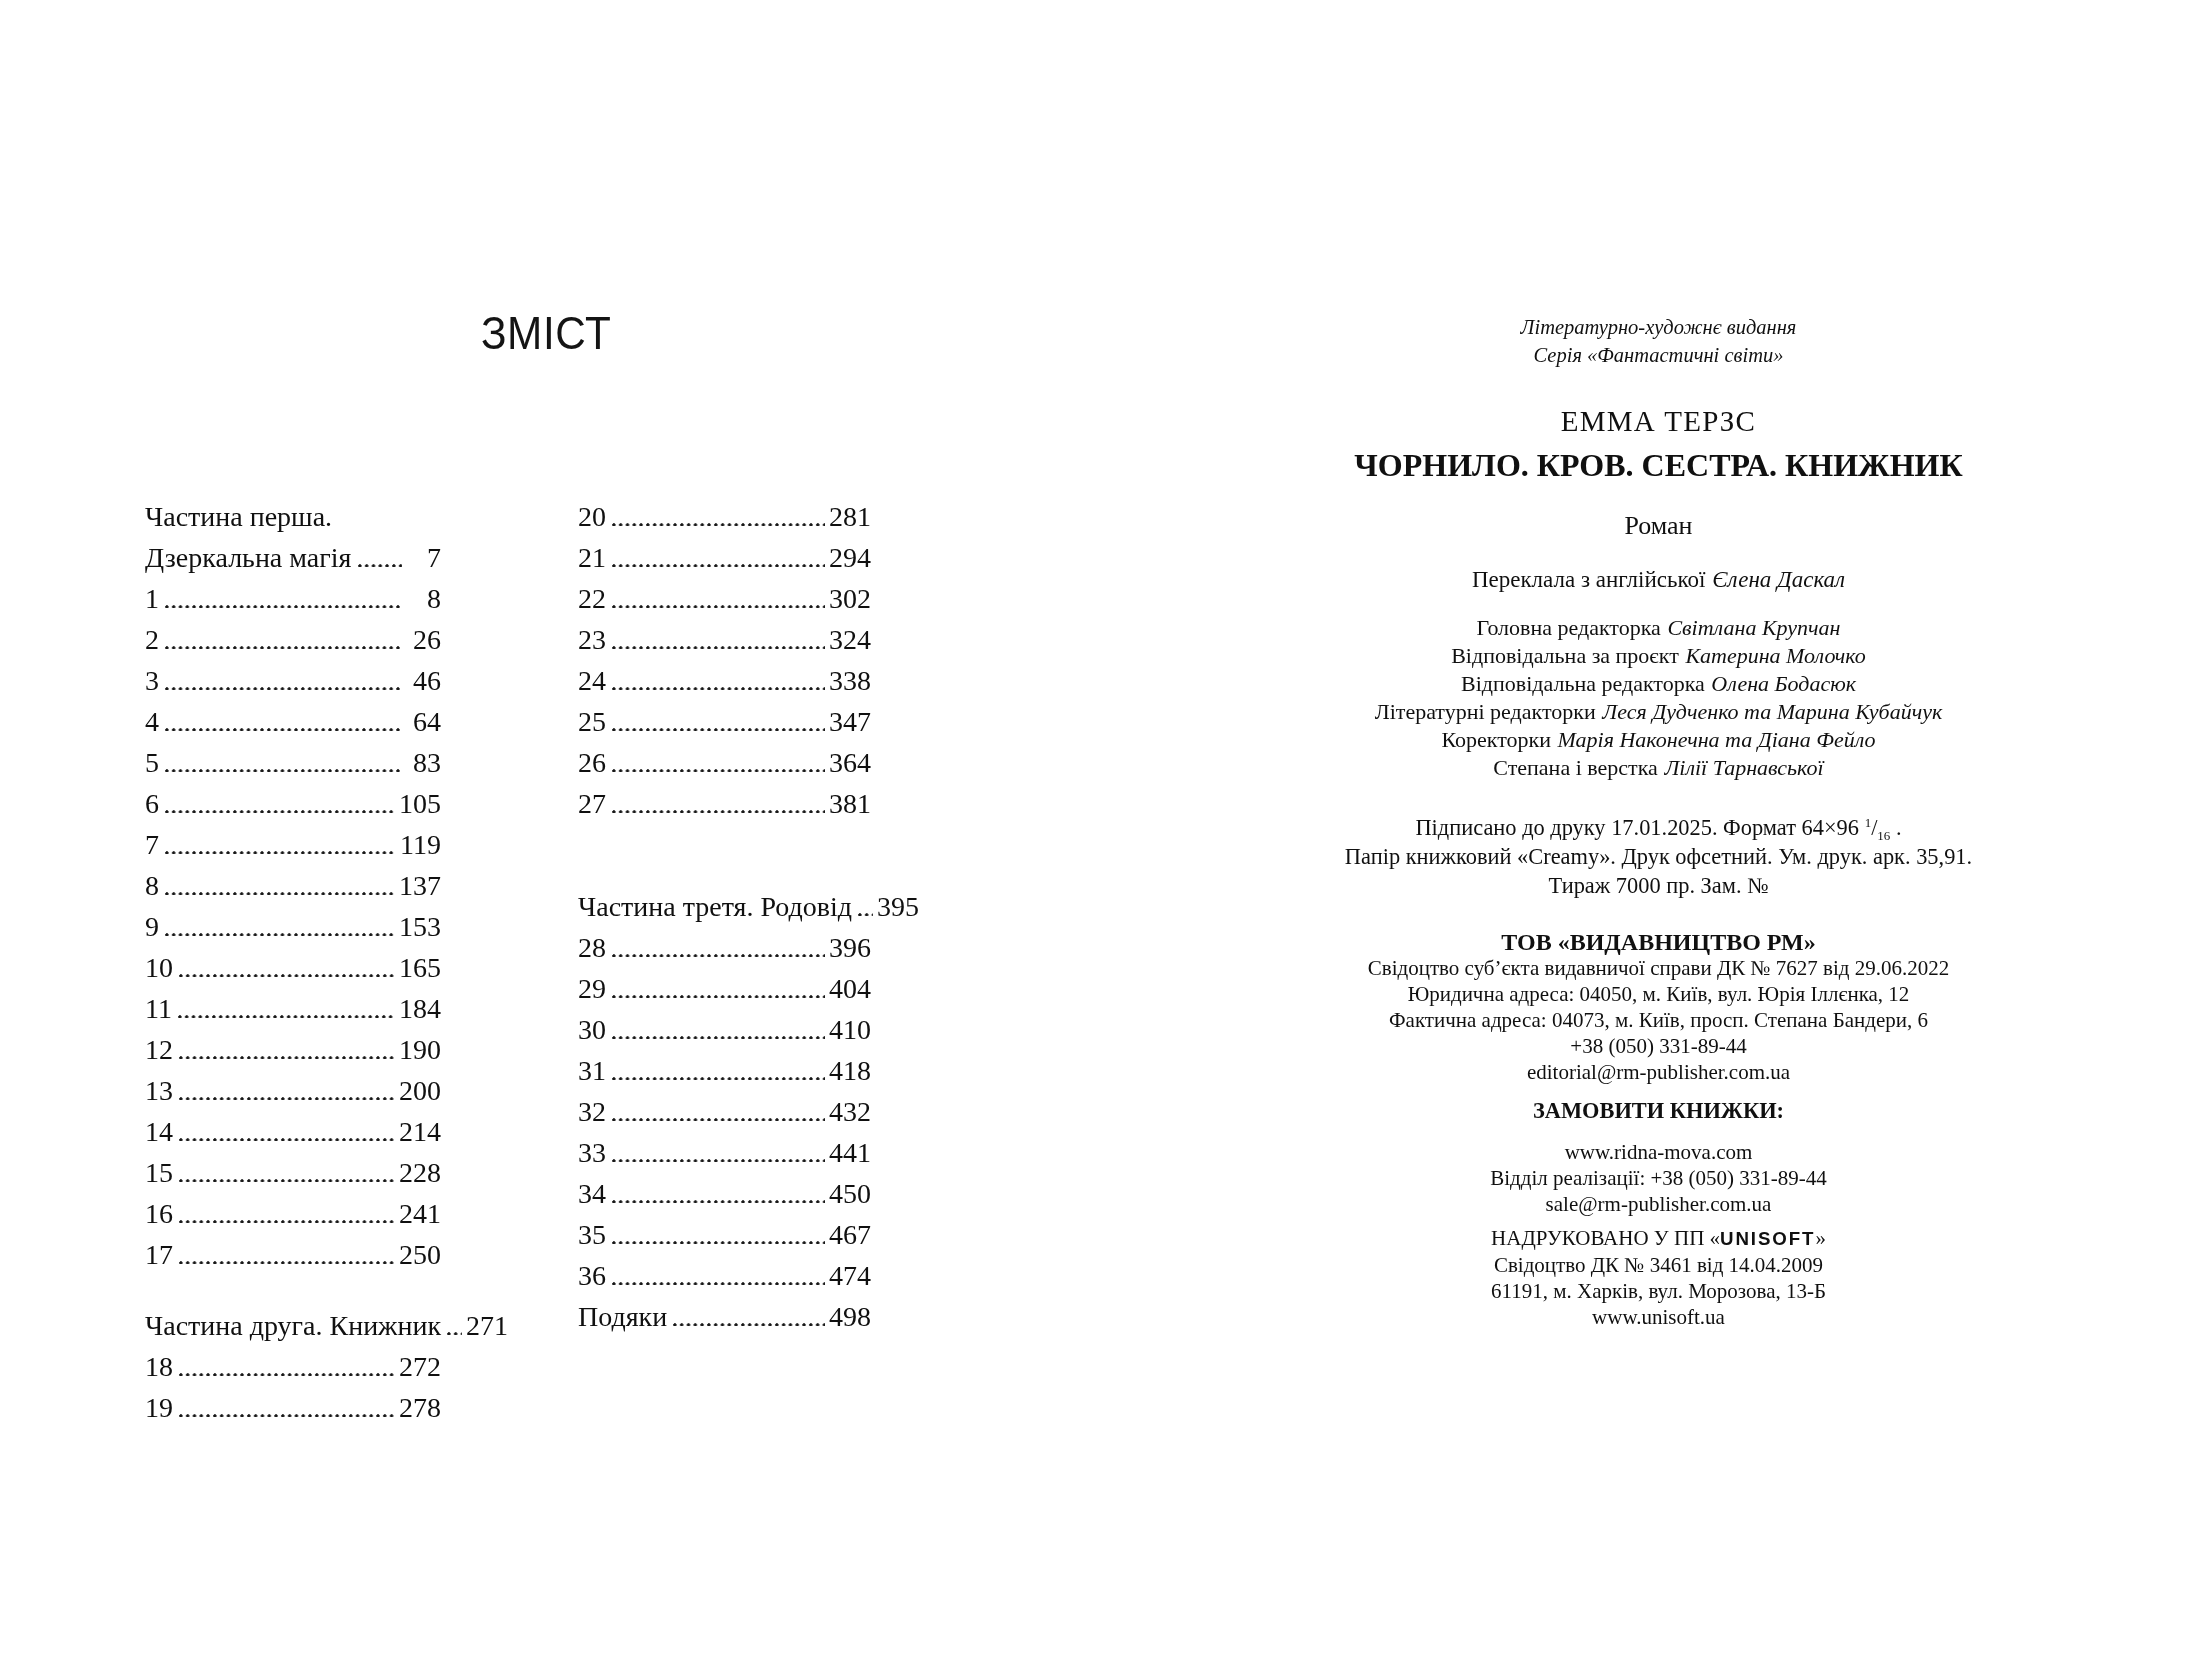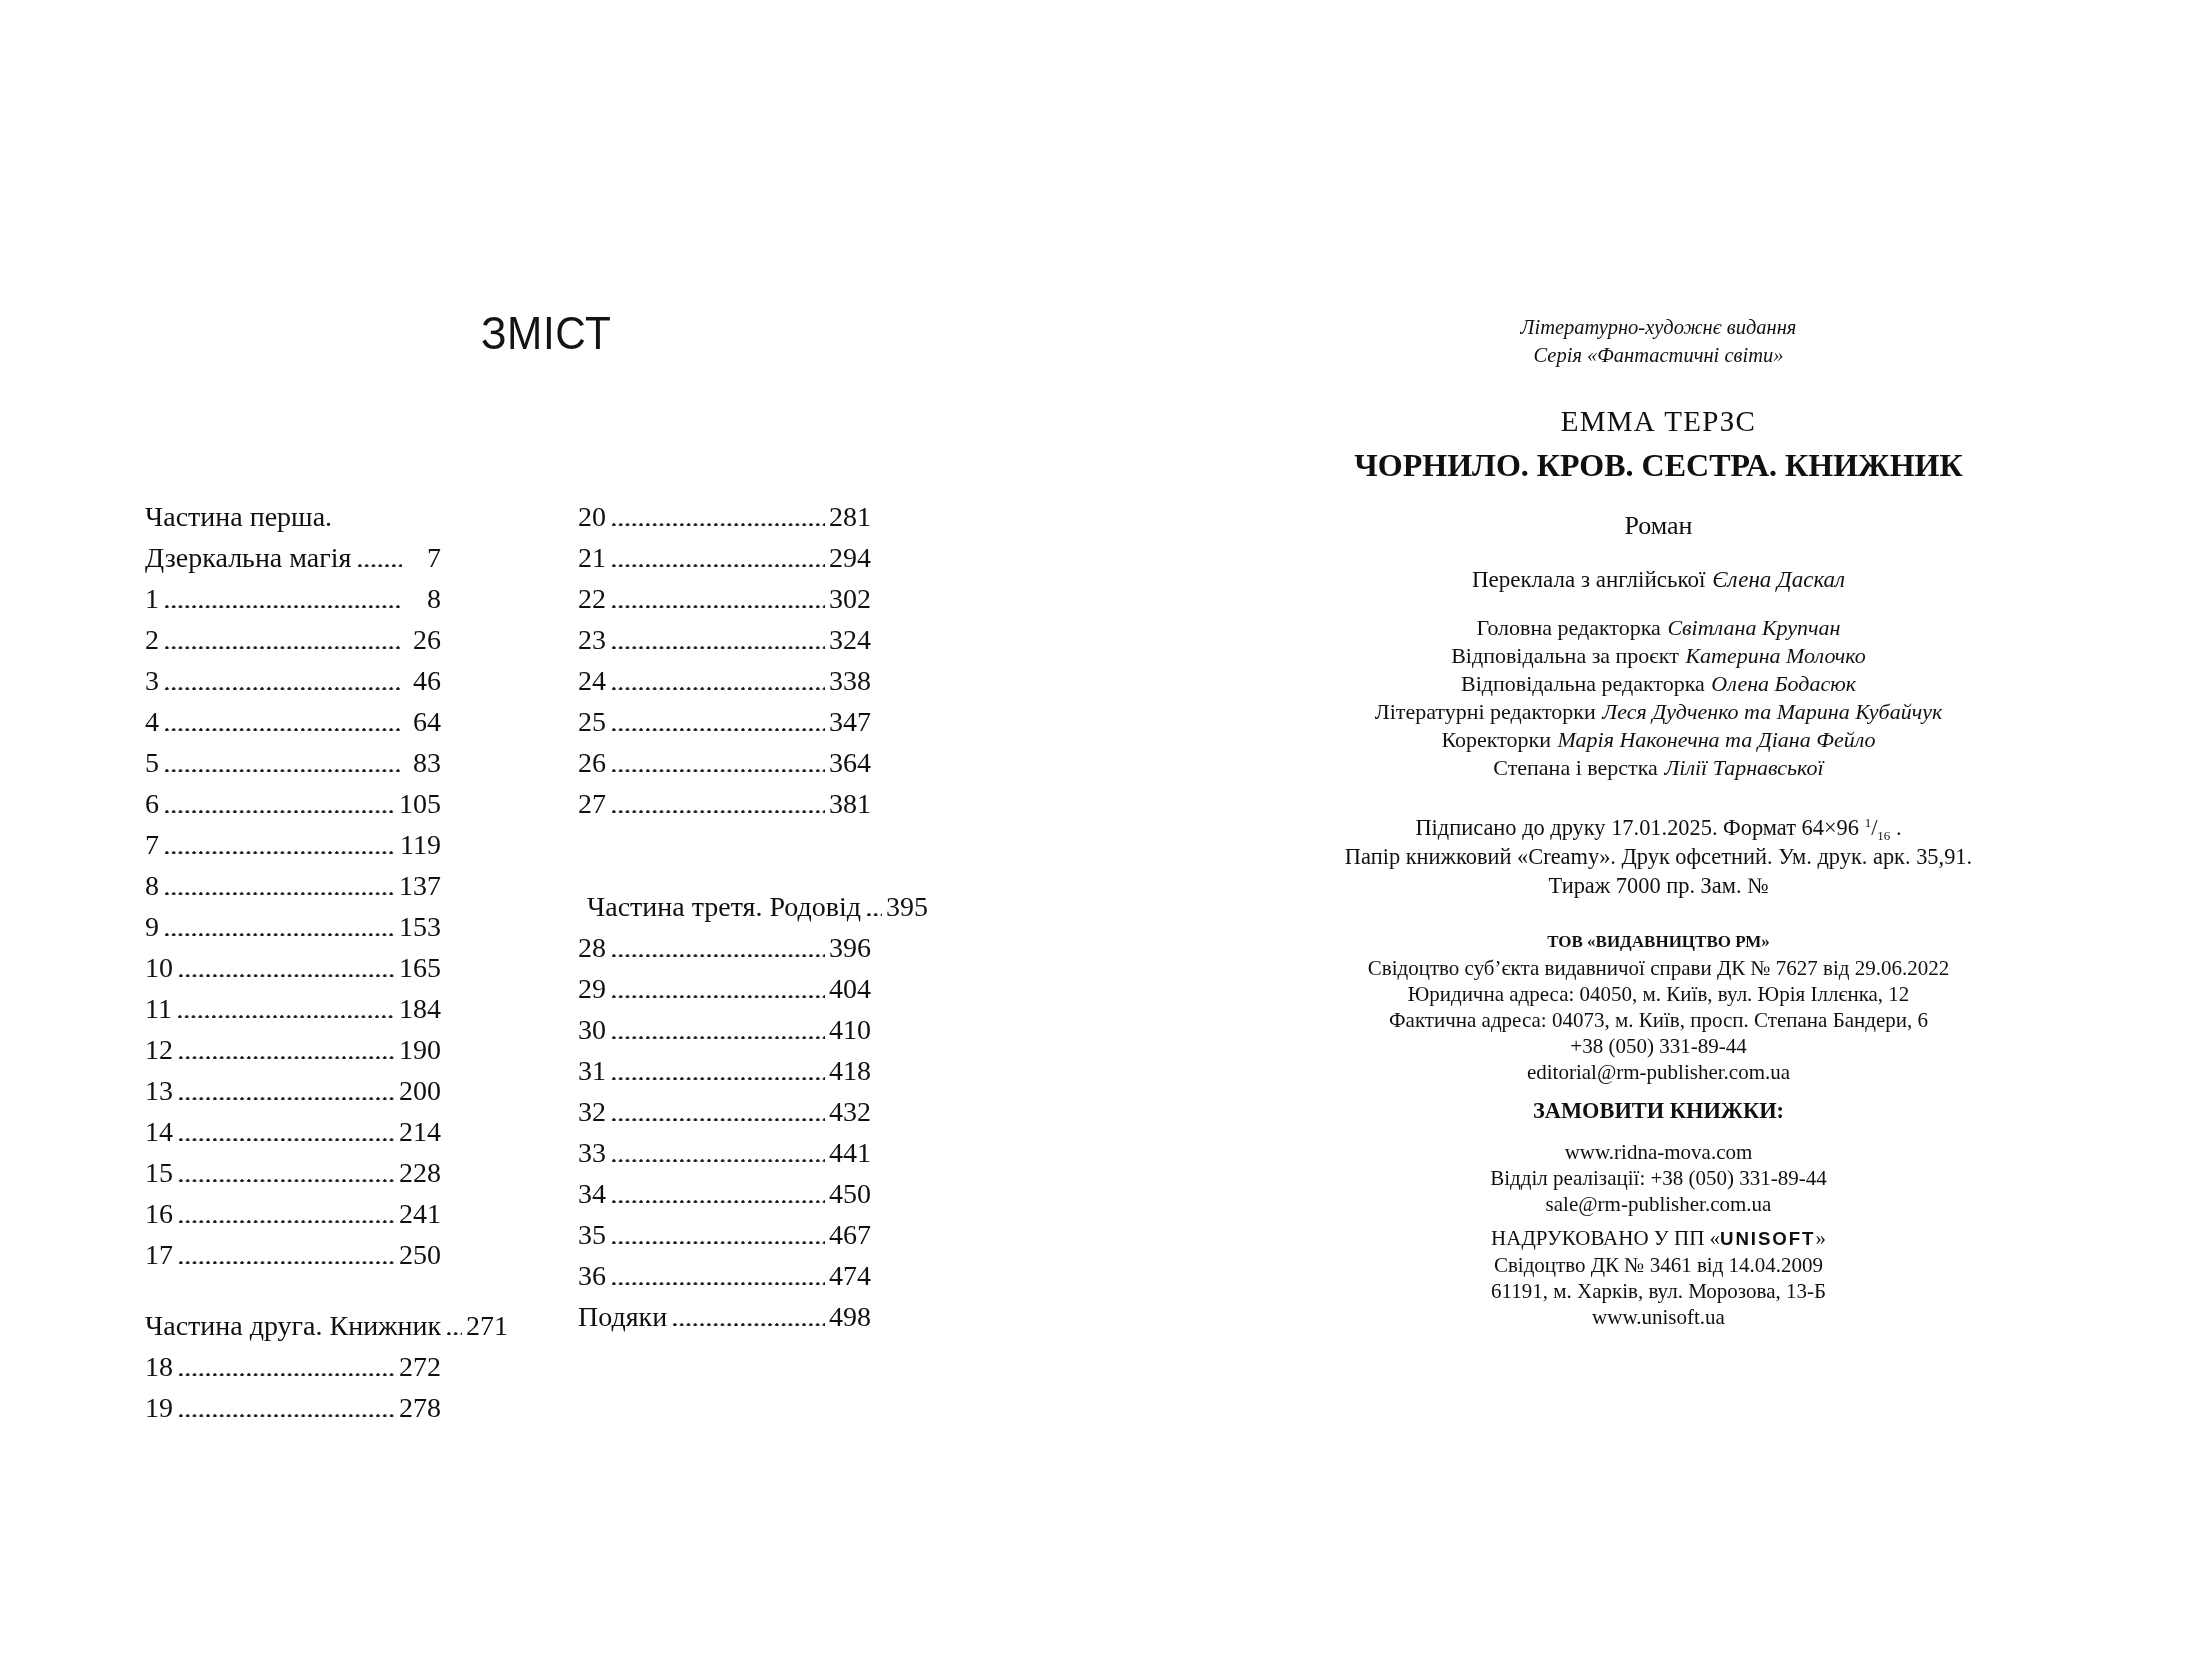--- a/index.html
+++ b/index.html
@@ -43,21 +43,21 @@
 
   .toc-row {
     display: flex;
     align-items: center;
     height: 41px;
     font-size: 28px;
     line-height: 1;
     white-space: nowrap;
   }
   #toc-col1 .gap-before { margin-top: 30px; }
-  #toc-col2 .gap-before { margin-top: 62px; margin-left: 9px; }
+  #toc-col2 .gap-before { margin-top: 62px; }
 
   .toc-label { flex: 0 0 auto; }
 
   .toc-dots {
     flex: 1 1 auto;
     min-width: 15px;
     position: relative;
     top: 8px;
     height: 3.7px;
     margin-left: 6.2px;
@@ -135,21 +135,21 @@
     vertical-align: sub;
     line-height: 0;
   }
   .publisher-block {
     margin-top: 29px;
     font-size: 21px;
     line-height: 26px;
   }
   .bold-line {
     font-weight: 700;
-    font-size: 17px;
+    font-size: 24px;
   }
   .order-heading {
     margin-top: 12.4px;
     font-weight: 700;
     font-size: 22.4px;
     line-height: 26px;
   }
   .order-block {
     margin-top: 15px;
     font-size: 21px;

